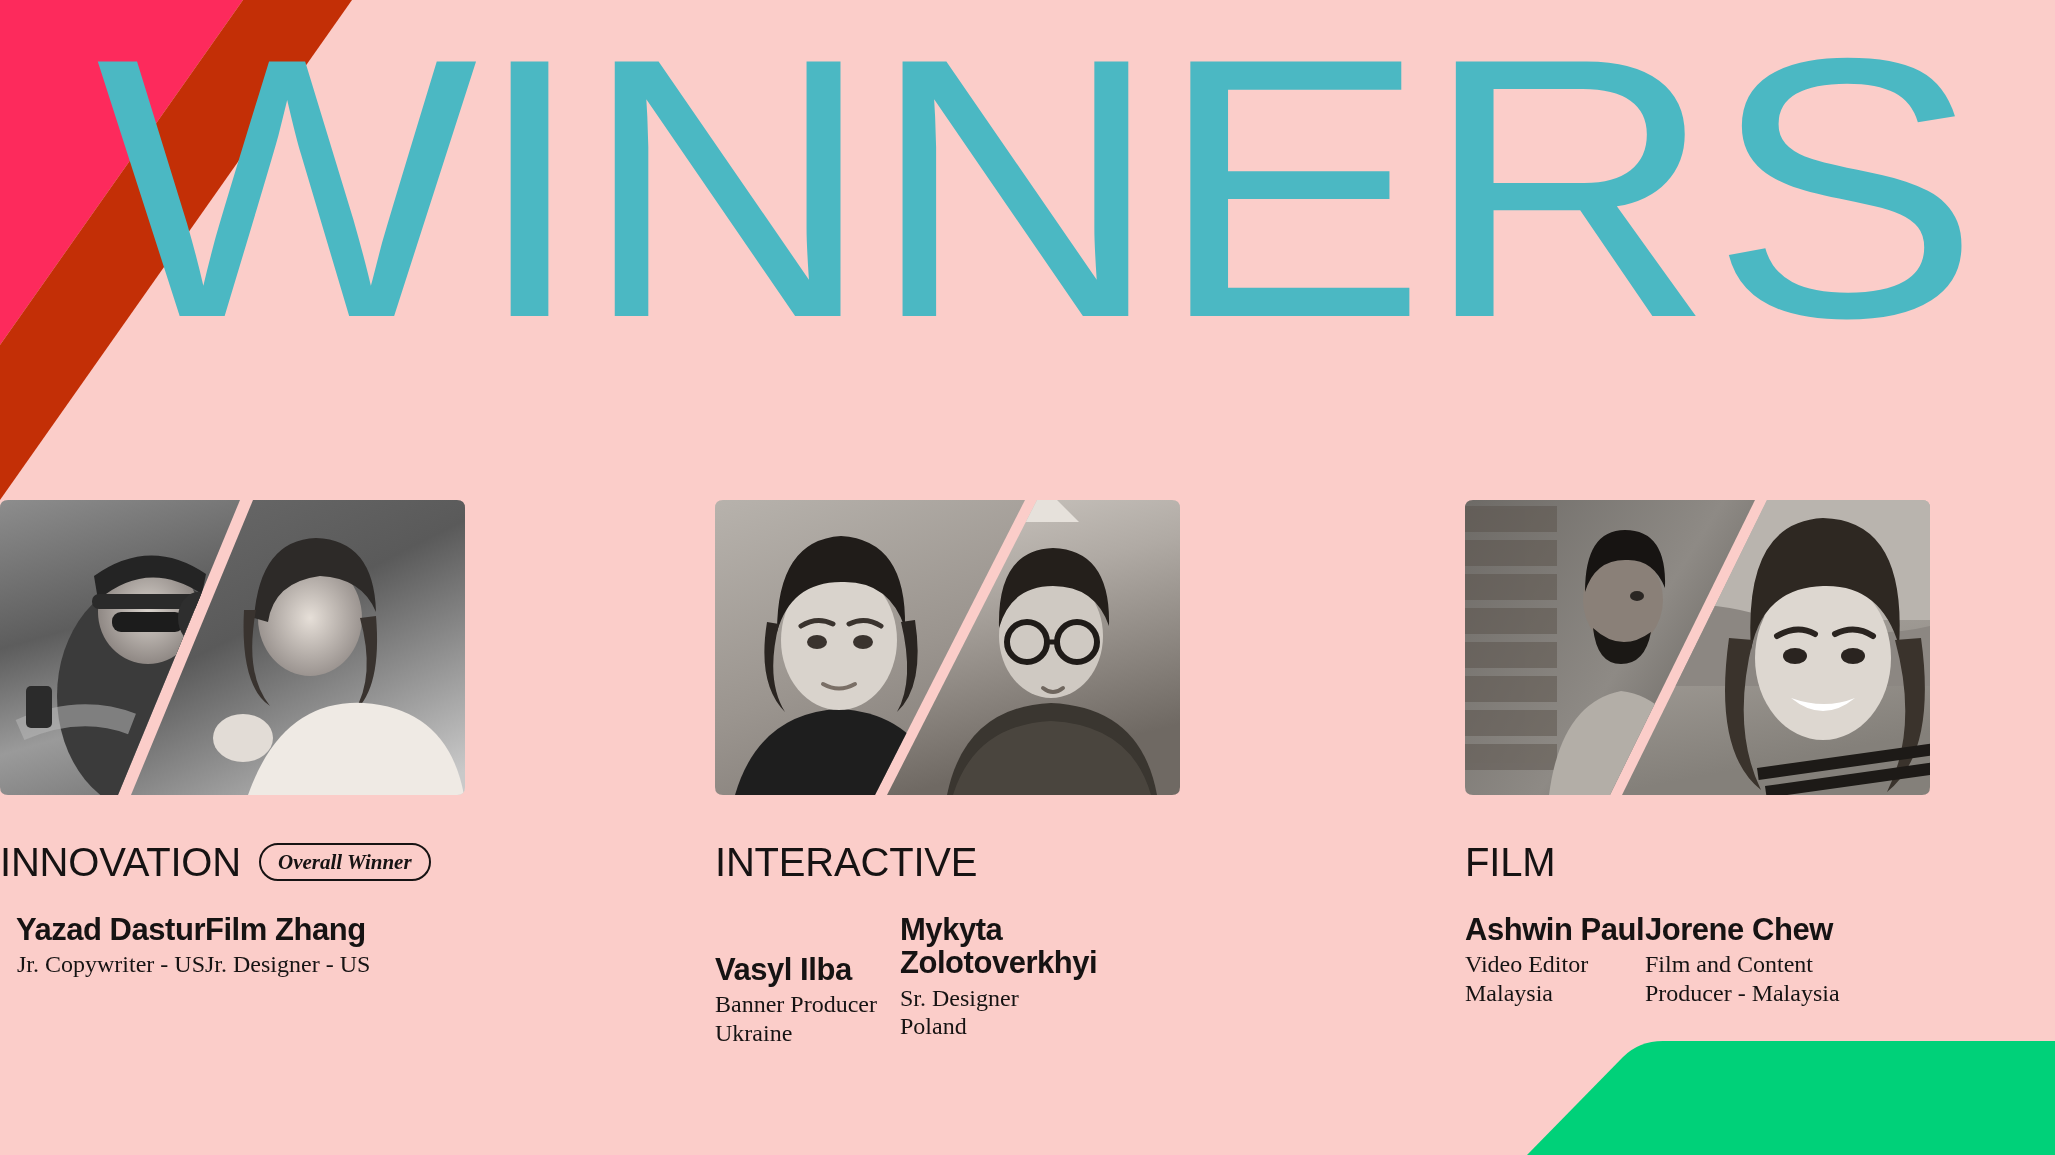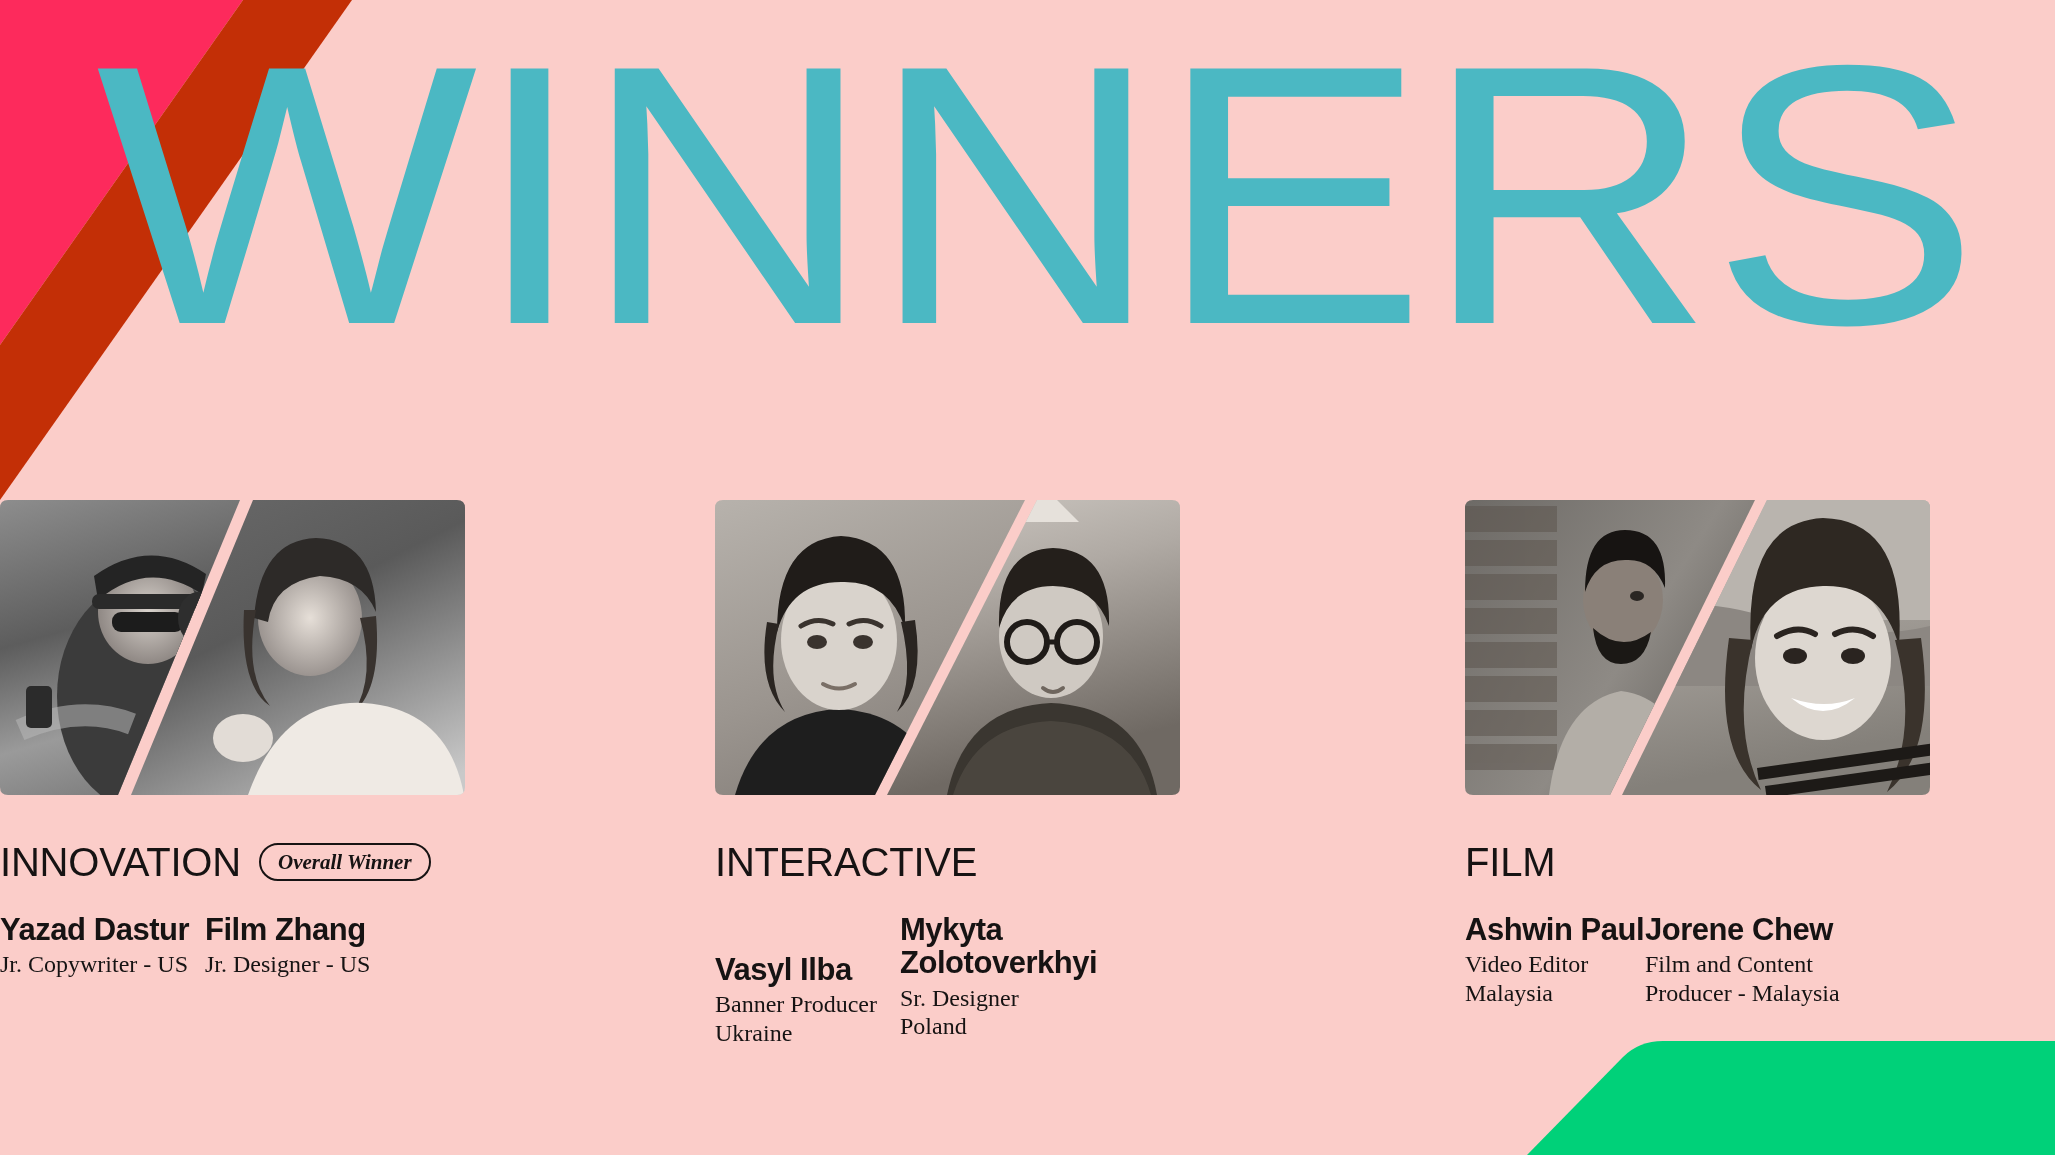--- a/index.html
+++ b/index.html
@@ -39,21 +39,21 @@
     width: 620px;
     height: 140px;
     pointer-events: none;
   }
   .corner-green svg { display: block; }
 
   
   .headline {
     position: absolute;
     left: 96px;
-    top: 31px;
+    top: 24px;
     width: 1900px;
     height: 330px;
   }
   .headline svg { display: block; width: 100%; height: 100%; }
   .headline text {
     font-family: "Liberation Sans", sans-serif;
     font-weight: 300;
     letter-spacing: -0.01em;
   }
 
@@ -114,21 +114,21 @@
     color: #161313;
     white-space: nowrap;
     line-height: 1;
   }
 
   
   .people {
     display: flex;
     margin-top: 28px;
   }
-  .people.gap-a .person:first-child { width: 205px; }
+  .people.gap-a .person:first-child { width: 205px; text-align: right; }
   .people.gap-b .person:first-child { width: 185px; margin-top: 40px; }
   .people.gap-c .person:first-child { width: 180px; }
 
   .person { flex: 0 0 auto; }
   .person-name {
     font-family: "Liberation Sans", sans-serif;
     font-size: 31px;
     font-weight: 700;
     letter-spacing: -0.015em;
     color: #161313;

